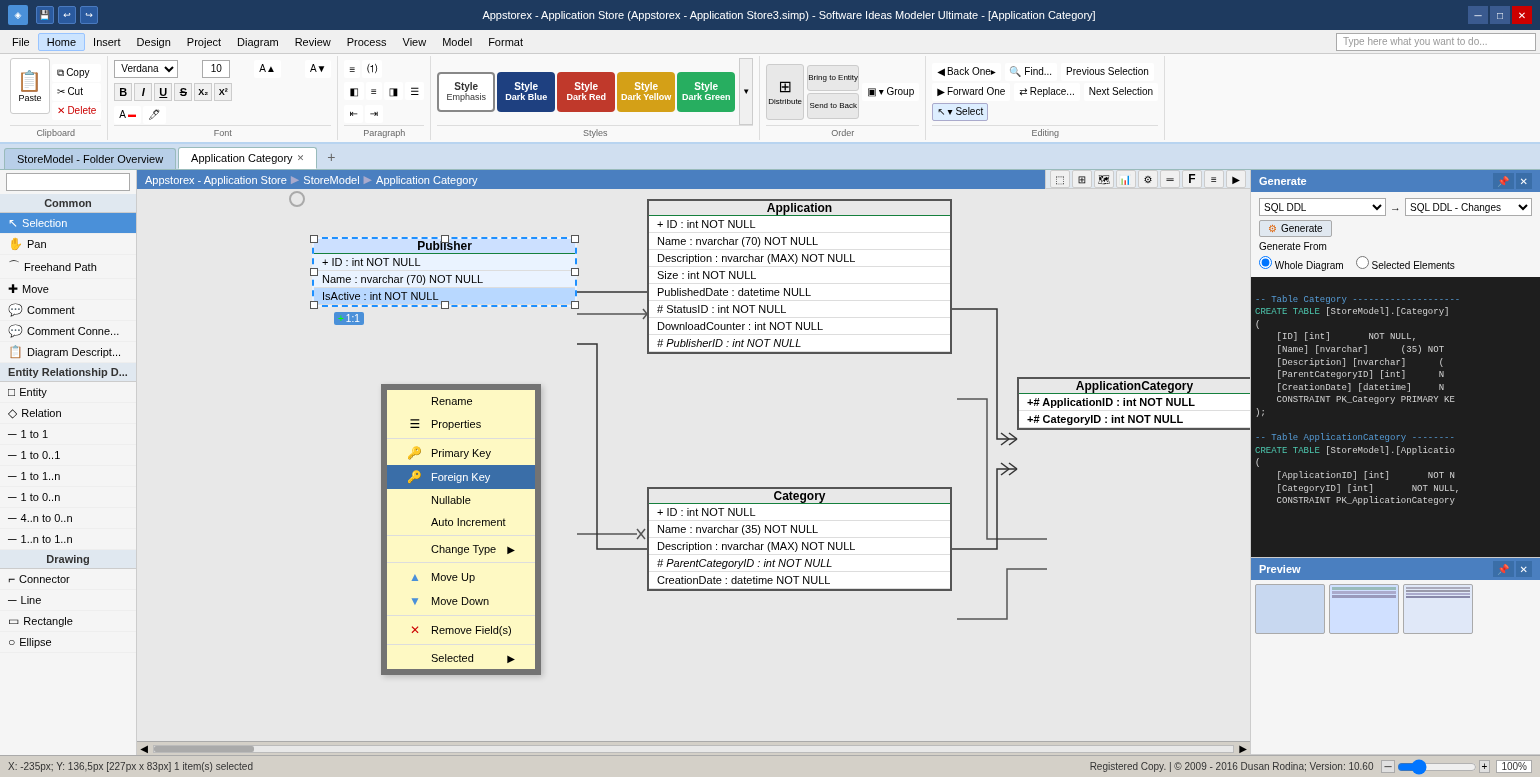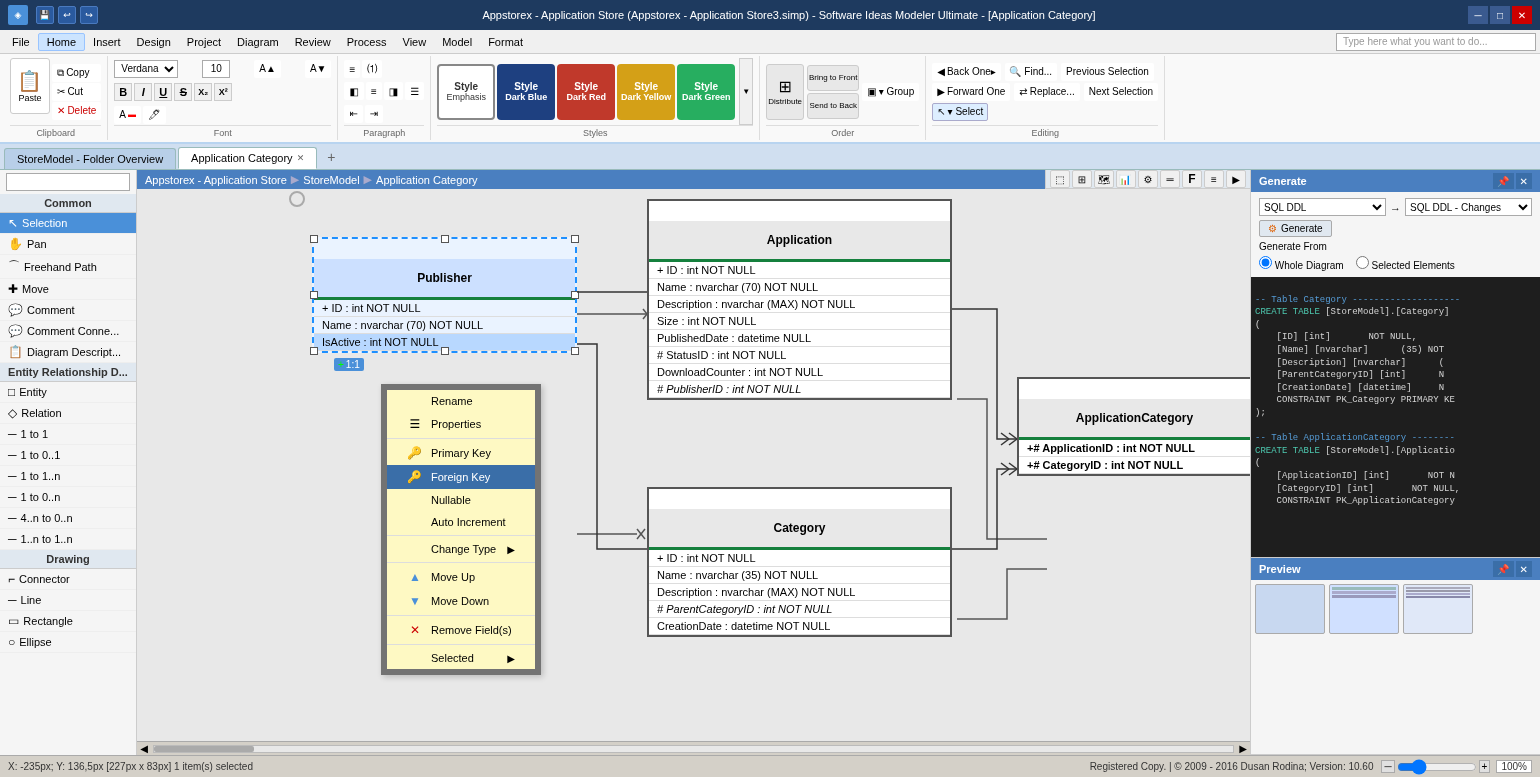--- a/index.html
+++ b/index.html
@@ -24,21 +24,21 @@
     
     #ribbon { background: #f9f9f9; border-bottom: 2px solid #b8d4f0; display: flex; align-items: stretch; padding: 2px 4px; height: 90px; }
     .ribbon-group { display: flex; flex-direction: column; border-right: 1px solid #ddd; padding: 2px 6px; min-width: fit-content; }
     .ribbon-group-label { font-size: 9px; color: #666; text-align: center; margin-top: auto; padding-top: 2px; border-top: 1px solid #ddd; }
     .ribbon-row { display: flex; align-items: center; gap: 2px; flex: 1; }
     .rb-btn-large { display: flex; flex-direction: column; align-items: center; justify-content: center; width: 40px; height: 56px; background: #fff; border: 1px solid #ccc; border-radius: 3px; cursor: pointer; font-size: 9px; text-align: center; padding: 2px; }
     .rb-btn-large .icon { font-size: 20px; }
     .rb-btn-small { display: flex; align-items: center; height: 18px; padding: 0 4px; background: #fff; border: 1px solid transparent; border-radius: 2px; cursor: pointer; font-size: 10px; gap: 2px; white-space: nowrap; }
     .font-select { height: 18px; font-size: 10px; border: 1px solid #aaa; background: white; padding: 0 2px; }
     .font-size-input { width: 28px; height: 18px; font-size: 10px; border: 1px solid #aaa; background: white; text-align: center; }
-    .style-btn { display: flex; flex-direction: column; align-items: center; justify-content: center; width: 58px; height: 56px; border-radius: 4px; cursor: pointer; font-size: 10px; font-weight: bold; color: white; border: 2px solid transparent; }
+    .style-btn { display: flex; flex-direction: column; align-items: center; justify-content: center; width: 58px; height: 40px; border-radius: 4px; cursor: pointer; font-size: 10px; font-weight: bold; color: white; border: 2px solid transparent; }
     .style-btn.outline { background: white; border: 2px solid #888; color: #333; }
     .style-btn.dark-blue { background: #1e4080; }
     .style-btn.dark-red { background: #c0392b; }
     .style-btn.dark-yellow { background: #d4a017; }
     .style-btn.dark-green { background: #27ae60; }
     .styles-expand { width: 14px; background: #f0f0f0; border: 1px solid #ccc; cursor: pointer; display: flex; align-items: center; justify-content: center; font-size: 8px; align-self: stretch; margin-left: 2px; }
     .order-btn { display: flex; flex-direction: column; align-items: center; width: 38px; height: 56px; justify-content: center; background: #e8e8e8; border: 1px solid #ccc; border-radius: 3px; cursor: pointer; font-size: 8px; text-align: center; gap: 1px; }
     .order-btn .icon { font-size: 16px; }
     .editing-row { display: flex; gap: 2px; align-items: center; }
 
@@ -60,21 +60,21 @@
     .panel-item .item-icon { font-size: 12px; }
 
     
     #canvas-area { flex: 1; background: #e8e8e8; position: relative; overflow: hidden; }
     #breadcrumb { background: #4a7fc0; color: white; padding: 3px 8px; font-size: 11px; display: flex; align-items: center; gap: 4px; }
     #breadcrumb span { cursor: pointer; }
     #breadcrumb .sep { color: #aac; }
     #diagram-canvas { width: 100%; height: calc(100% - 24px); background: white; position: relative; overflow: hidden; cursor: crosshair; }
     
     .db-table { position: absolute; background: white; border: 2px solid #555; font-size: 11px; min-width: 140px; }
-    .db-table .table-header { background: #e8e8e8; padding: 12px 8px; font-weight: bold; text-align: center; border-bottom: 3px solid #15803d; font-size: 12px; margin-top: 20px; }
+    .db-table .table-header { background: #e8e8e8; padding: 0 8px; font-weight: bold; text-align: center; border-bottom: 1px solid #15803d; font-size: 12px; }
     .db-table .table-row { padding: 2px 8px; border-bottom: 1px solid #ddd; white-space: nowrap; }
     .db-table .table-row.italic { font-style: italic; }
     .db-table.selected { border: 2px dashed #1e90ff; background: #eaf3ff; }
     .db-table .table-header.selected-header { background: #cce0ff; }
     .selected-row { background: #b8d8ff; }
     
     
     #context-menu { position: absolute; background: #fef9c3; border: 6px solid #737373; box-shadow: 2px 2px 6px rgba(0,0,0,0.2); z-index: 100; min-width: 160px; font-size: 11px; }
     .ctx-item { padding: 5px 20px; cursor: pointer; display: flex; align-items: center; gap: 8px; white-space: nowrap; }
     .ctx-item.active { background: #3a6ea8; color: white; }
@@ -256,21 +256,21 @@
   </div>
 
   <div class="ribbon-group">
     <div class="ribbon-row" style="gap:3px; flex:1; align-items:center;">
       <div class="order-btn">
         <div class="icon">⊞</div>
         <span>Distribute</span>
       </div>
       <div style="display:flex;flex-direction:column;gap:2px;">
         <div class="order-btn" style="height:26px;width:52px;">
-          <span>Bring to Front</span>
+          <span>Bring to Entity</span>
         </div>
         <div class="order-btn" style="height:26px;width:52px;">
           <span>Send to Back</span>
         </div>
       </div>
       <div class="rb-btn-small">
         <span>▣</span>
         <span>▾ Group</span>
       </div>
     </div>

